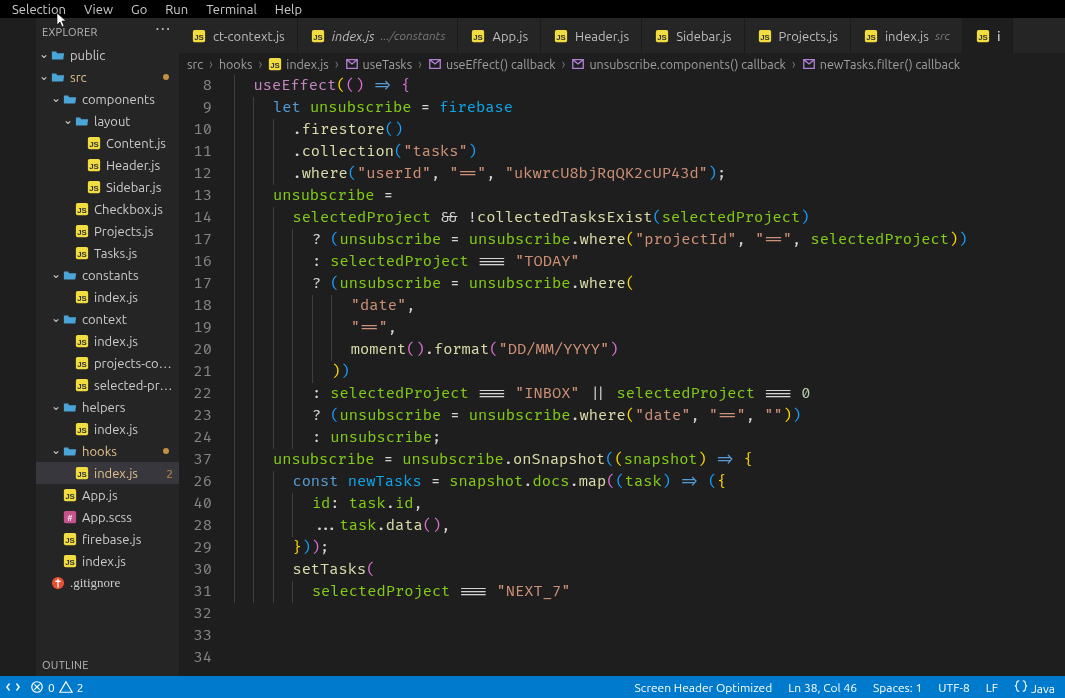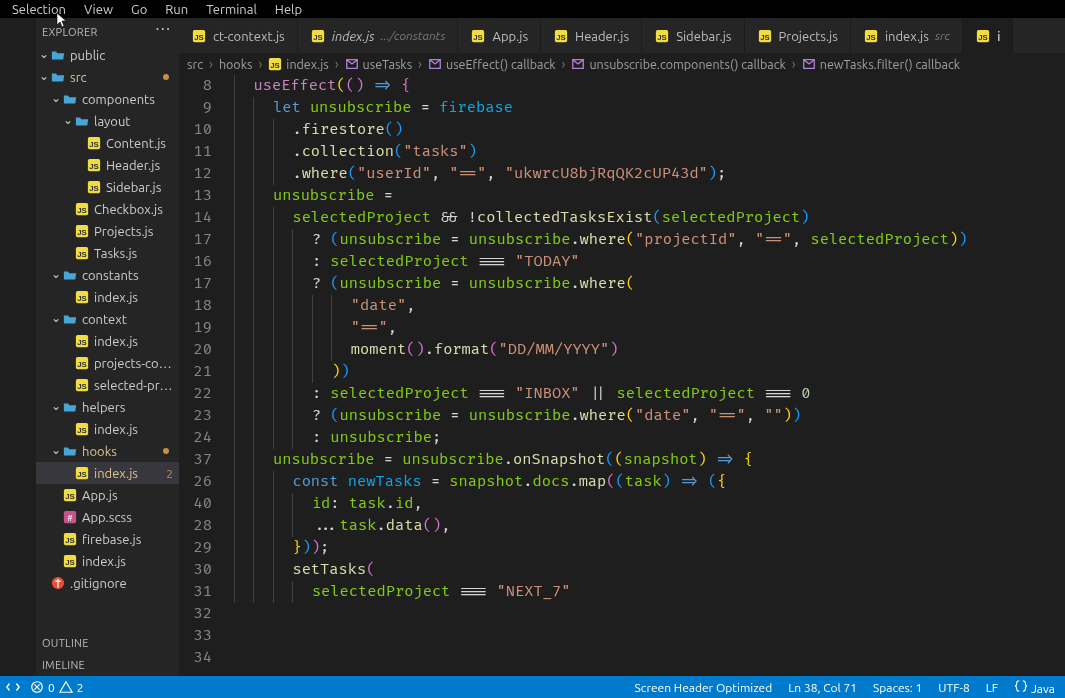--- a/index.html
+++ b/index.html
@@ -420,36 +420,33 @@
         <div class="tree-row" style="padding-left: 14px;">
           <span class="chev"></span>
           <span class="ico">
             <svg viewBox="0 0 16 16">
               <rect x="1" y="1" width="14" height="14" rx="2" fill="#f1dd3f"></rect>
               <text x="8" y="12" font-size="9" font-family="Arial" font-weight="bold" text-anchor="middle" fill="#333">JS</text>
             </svg>
           </span>
           <span class="lbl ">index.js</span>
         </div>
-        <div class="tree-row" style="padding-left: 2px;">
+        <div class="tree-row" style="padding-left: 2px; font-family: Liberation Serif, serif;">
           <span class="chev"></span>
           <span class="ico">
             <svg viewBox="0 0 16 16">
               <circle cx="8" cy="8" r="7" fill="#e84e31"></circle>
               <path d="M8 3 L8 13 M5 6 L11 6" stroke="#fff" stroke-width="1.5"></path>
             </svg>
           </span>
           <span class="lbl ">.gitignore</span>
         </div>
       </div>
     <div class="side-section-title">
       <span>OUTLINE</span>
-    </div>
-    <div class="side-section-title">
-      <span>IMELINE</span>
     </div>
   </div>
 
   <div class="editor-col">
     <div class="tabs" id="tabs">
         <div class="tab">
           <span class="ico">
             <svg viewBox="0 0 16 16">
               <rect x="1" y="1" width="14" height="14" rx="2" fill="#f1dd3f"></rect>
               <text x="8" y="12" font-size="9" font-family="Arial" font-weight="bold" text-anchor="middle" fill="#333">JS</text>
@@ -632,21 +629,21 @@
         </svg>
       <span>0</span>
       <svg viewBox="0 0 16 16">
           <path d="M8 2 L15 14 L1 14 Z" fill="none" stroke="#fff" stroke-width="1.3"></path>
         </svg>
       <span>2</span>
     </span>
   </div>
   <div class="right">
     <span>Screen Header Optimized</span>
-    <span>Ln 38, Col 71</span>
+    <span>Ln 38, Col 46</span>
     <span>Spaces: 1</span>
     <span>UTF-8</span>
     <span>LF</span>
     <span class="grp">
       <svg viewBox="0 0 16 16">
           <path d="M6 2 Q3 2 3 5 Q3 8 1 8 Q3 8 3 11 Q3 14 6 14 M10 2 Q13 2 13 5 Q13 8 15 8 Q13 8 13 11 Q13 14 10 14" fill="none" stroke="#fff" stroke-width="1.2"></path>
         </svg>
       <span>Java</span>
     </span>
   </div>

